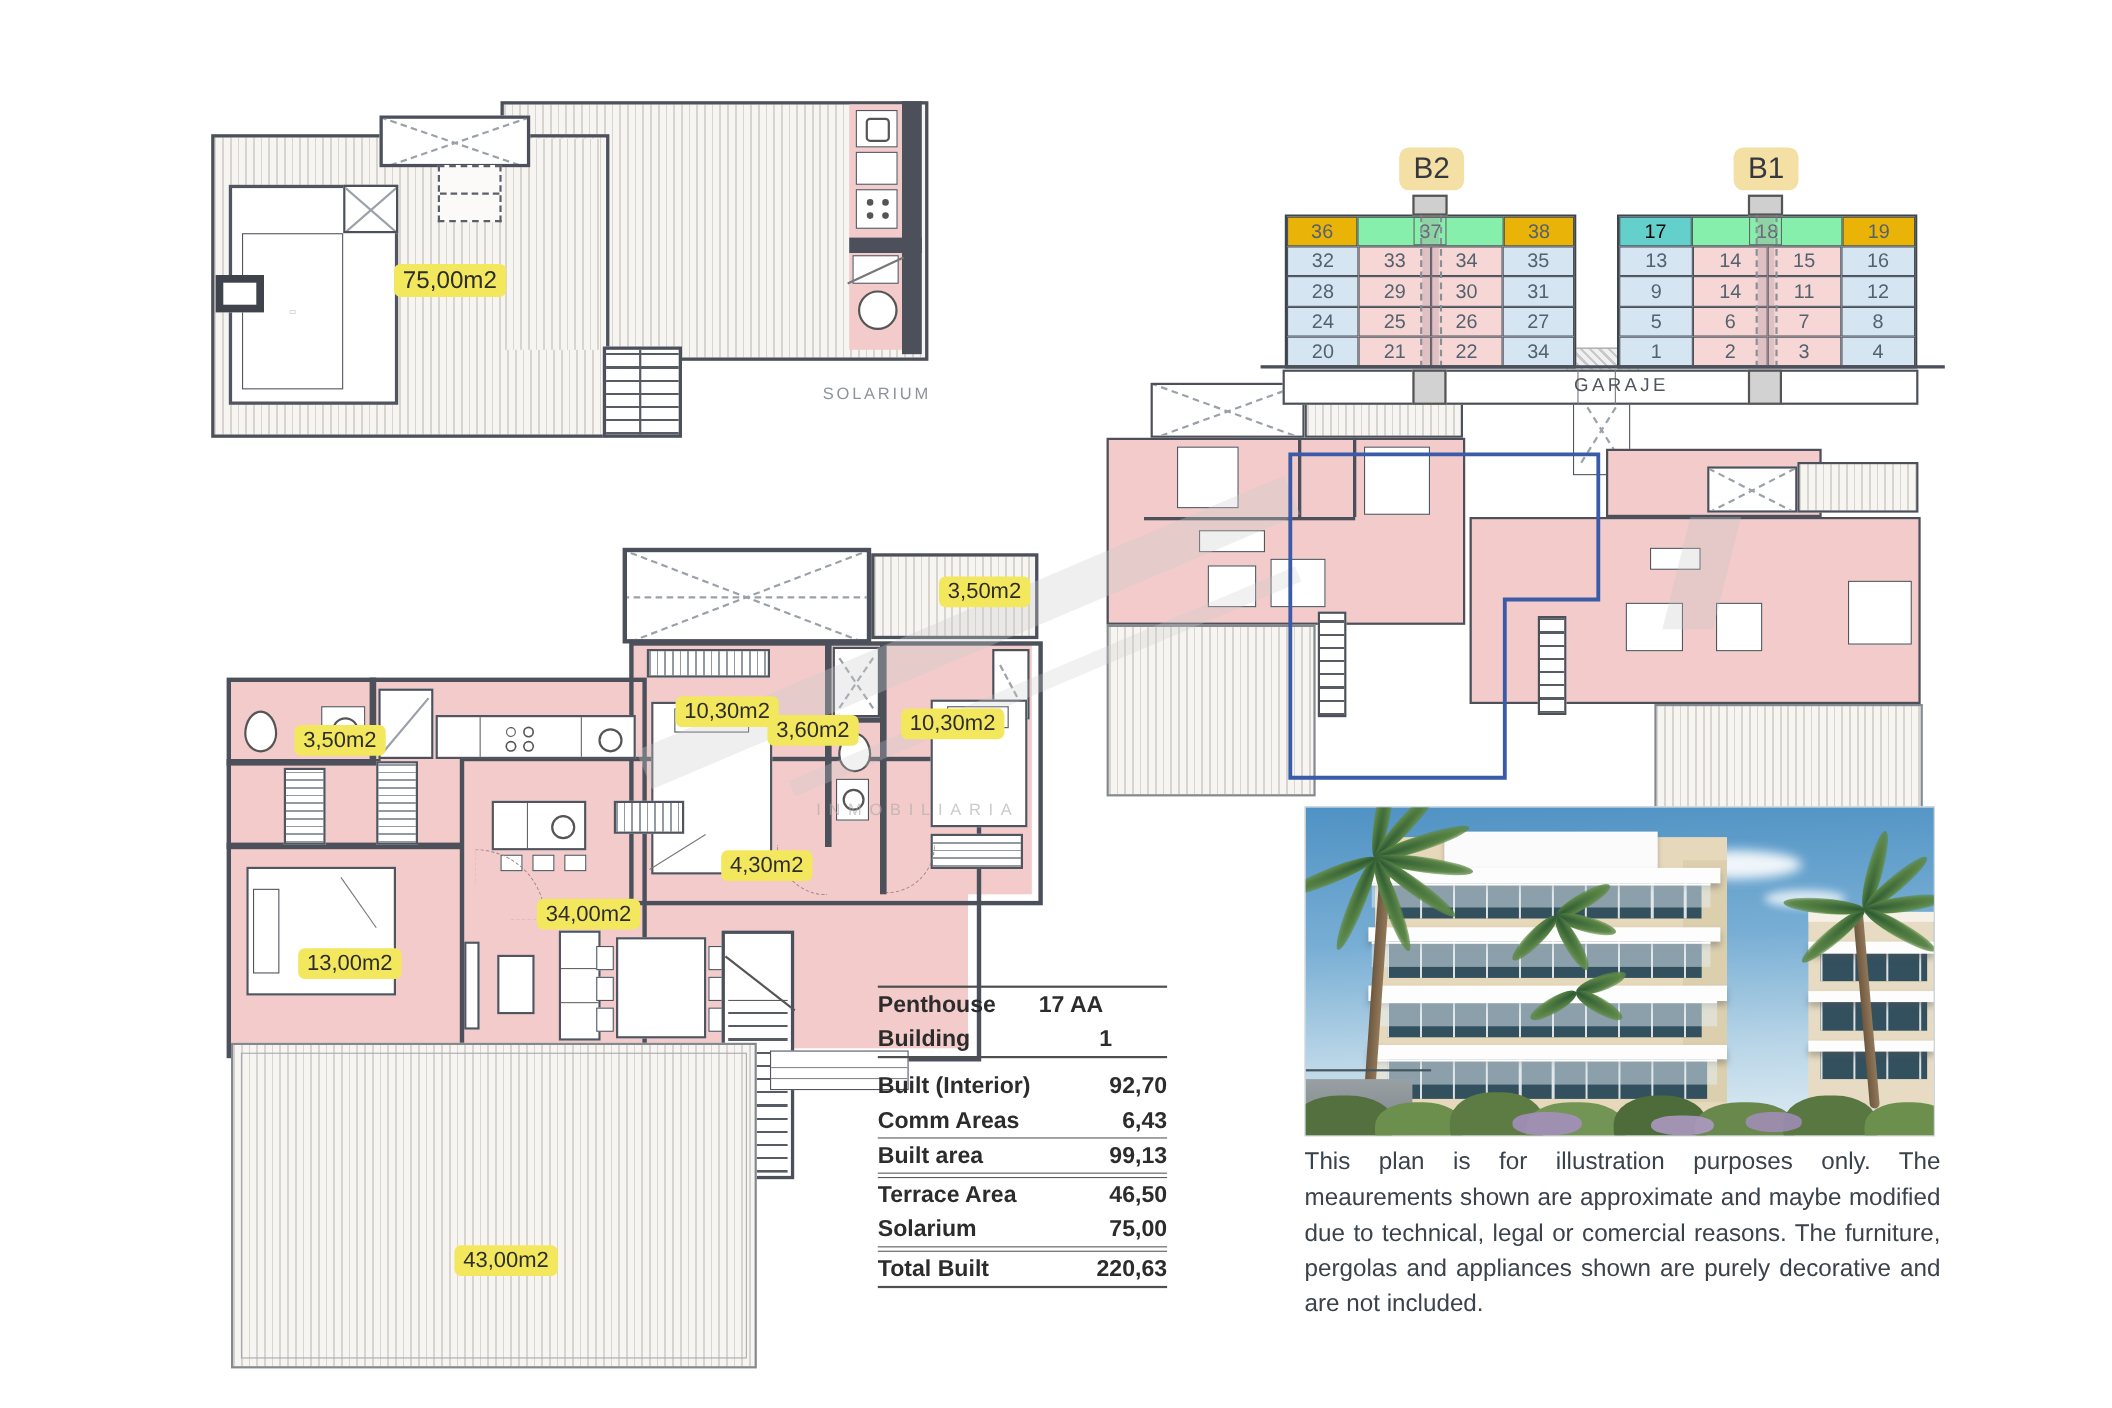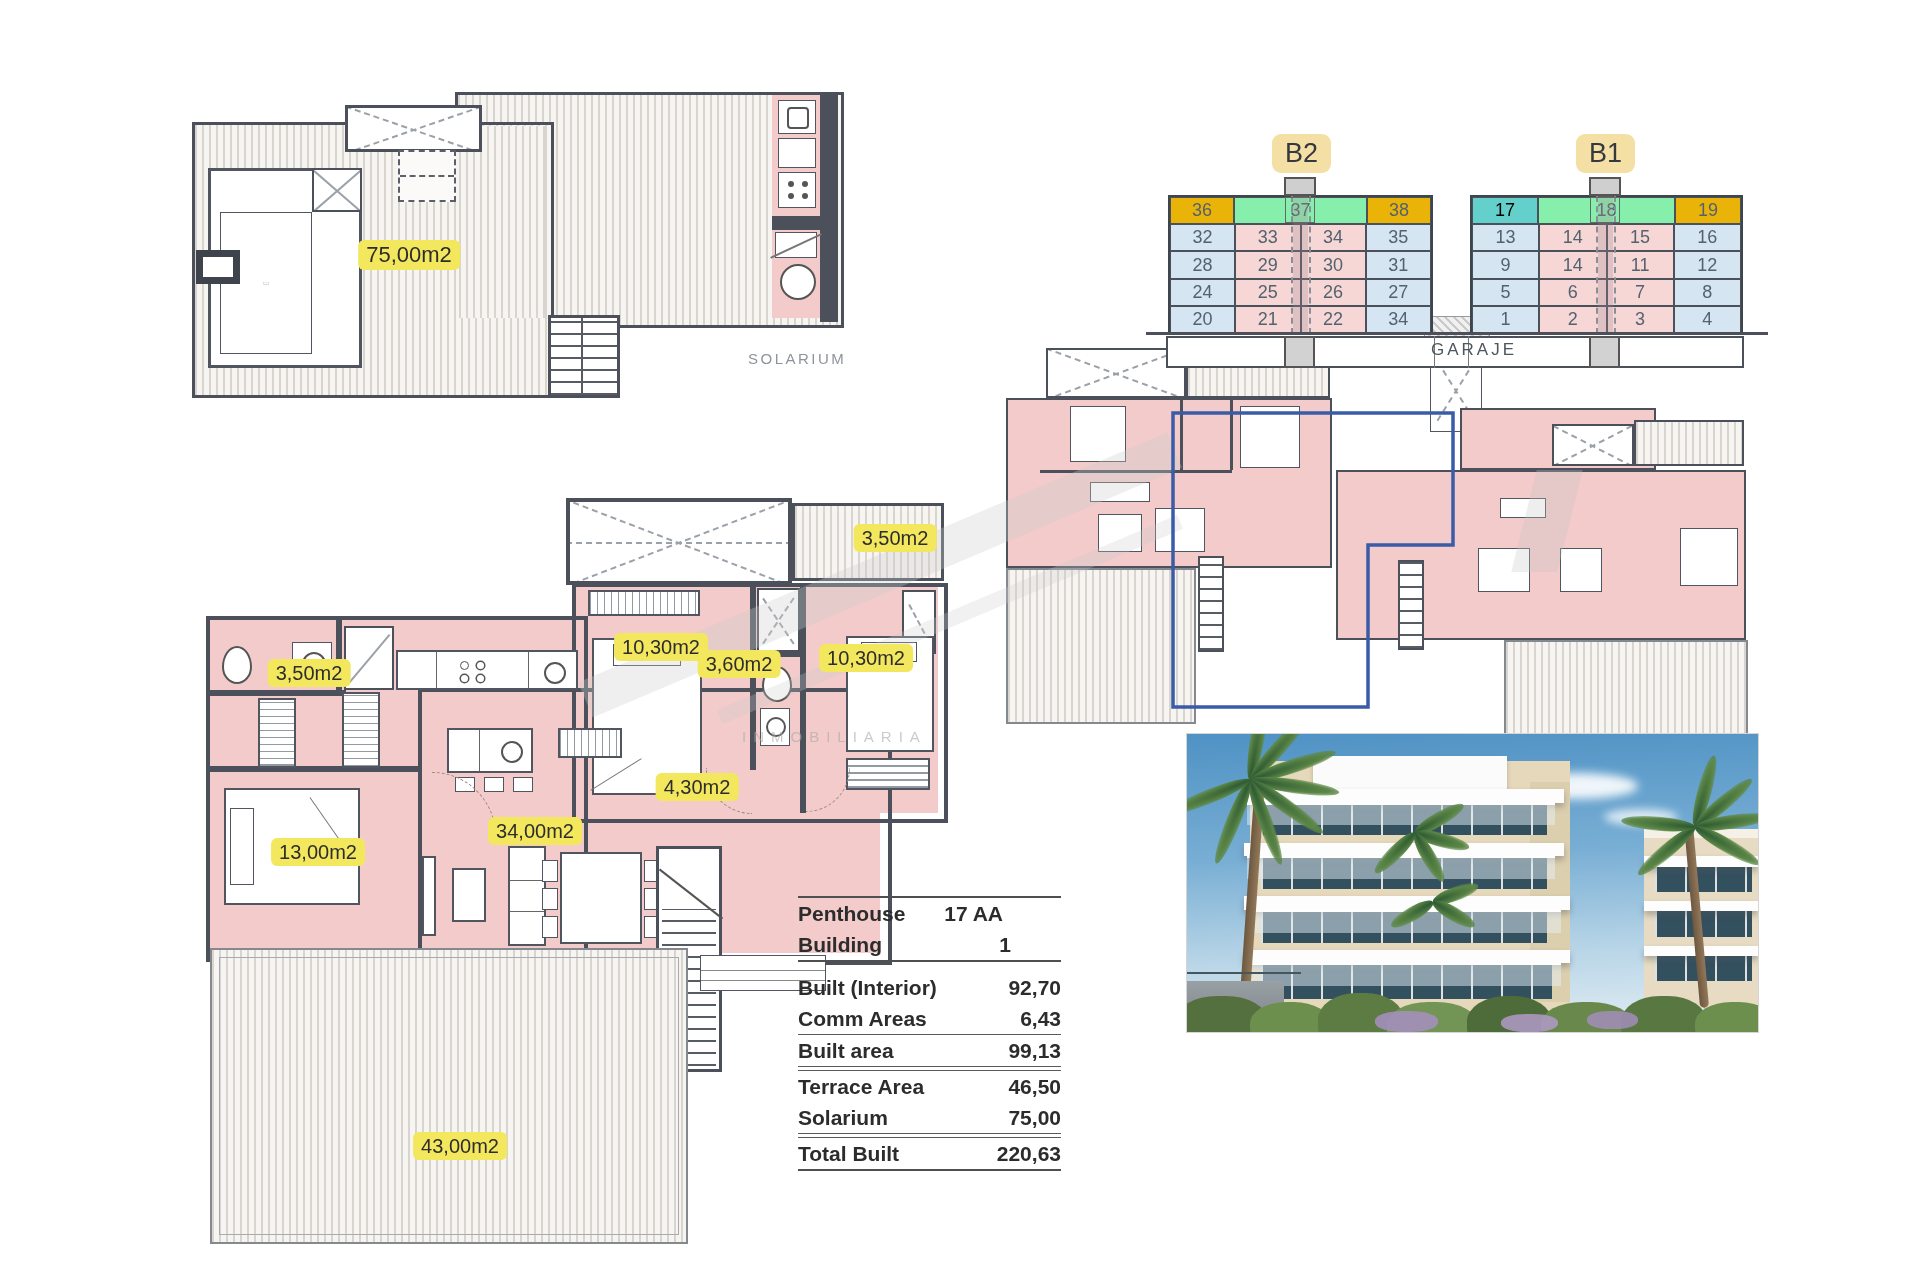--- a/index.html
+++ b/index.html
@@ -222,21 +222,21 @@
       <div class="abs" style="left:0;top:72%;width:100%;border-top:1.5px solid #888;"></div>
     </div>
 
     <div class="ylab" style="left:895px;top:538px;">3,50m2</div>
     <div class="ylab" style="left:661px;top:647px;">10,30m2</div>
     <div class="ylab" style="left:739px;top:664px;">3,60m2</div>
     <div class="ylab" style="left:866px;top:658px;">10,30m2</div>
     <div class="ylab" style="left:309px;top:673px;">3,50m2</div>
     <div class="ylab" style="left:697px;top:787px;">4,30m2</div>
     <div class="ylab" style="left:535px;top:831px;">34,00m2</div>
-    <div class="ylab" style="left:318px;top:852px;">13,00m2</div>
+    <div class="ylab" style="left:318px;top:876px;">13,00m2</div>
     <div class="ylab" style="left:460px;top:1146px;">43,00m2</div>
   </div>
 
   <div class="abs wm" style="left:742px;top:728px;font-size:15px;letter-spacing:7px;color:rgba(168,168,168,.6);">INMOBILIARIA</div>
   <div class="abs" style="left:560px;top:556px;width:640px;height:38px;background:rgba(205,205,205,.32);transform:rotate(-23deg);z-index:6;"></div>
   <div class="abs" style="left:700px;top:612px;width:500px;height:15px;background:rgba(205,205,205,.28);transform:rotate(-23deg);z-index:6;"></div>
   <div class="abs" style="left:1524px;top:470px;width:46px;height:102px;background:rgba(200,200,200,.3);transform:skewX(-14deg);z-index:2;"></div>
 
   <div>
     <div class="btag" style="left:1272px;top:134px;">B2</div>
@@ -482,14 +482,15 @@
     <div class="bush" style="left:35%;top:90%;width:16%;height:17%;background:#729454;"></div>
     <div class="bush" style="left:49%;top:88%;width:15%;height:19%;background:#4e6b3a;"></div>
     <div class="bush" style="left:62%;top:90%;width:16%;height:16%;background:#69894c;"></div>
     <div class="bush" style="left:76%;top:88%;width:15%;height:19%;background:#587741;"></div>
     <div class="bush" style="left:89%;top:90%;width:14%;height:16%;background:#6d8f4e;"></div>
     <div class="bush" style="left:33%;top:93%;width:11%;height:7%;background:#a78fc2;opacity:.85;"></div>
     <div class="bush" style="left:55%;top:94%;width:10%;height:6%;background:#b29ac9;opacity:.85;"></div>
     <div class="bush" style="left:70%;top:93%;width:9%;height:6%;background:#a78fc2;opacity:.8;"></div>
   </div>
 
+  <div id="disclaimer">This plan is for illustration purposes only. The meaurements shown are approximate and maybe modified due to technical, legal or comercial reasons. The furniture, pergolas and appliances shown are purely decorative and are not included.</div>
 
 </div>
 
 </body></html>

